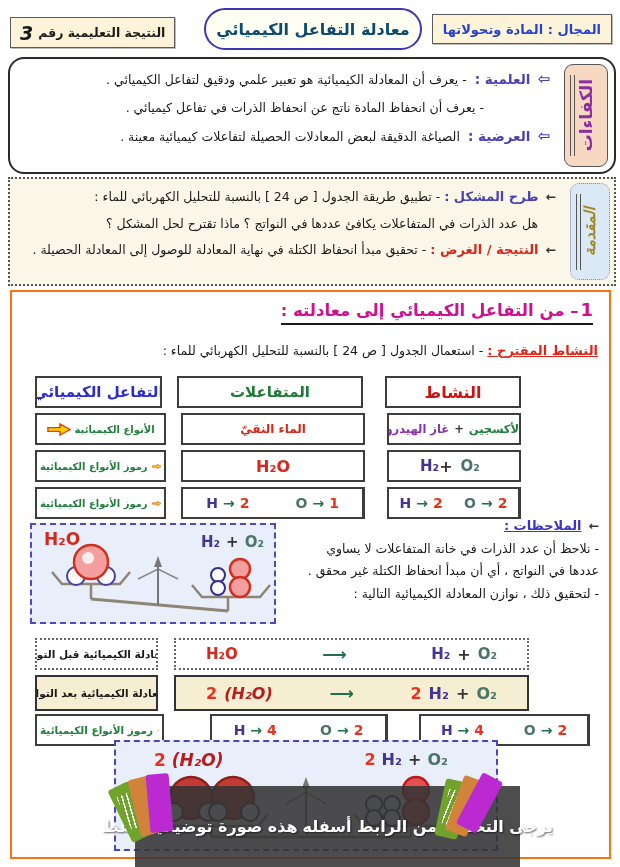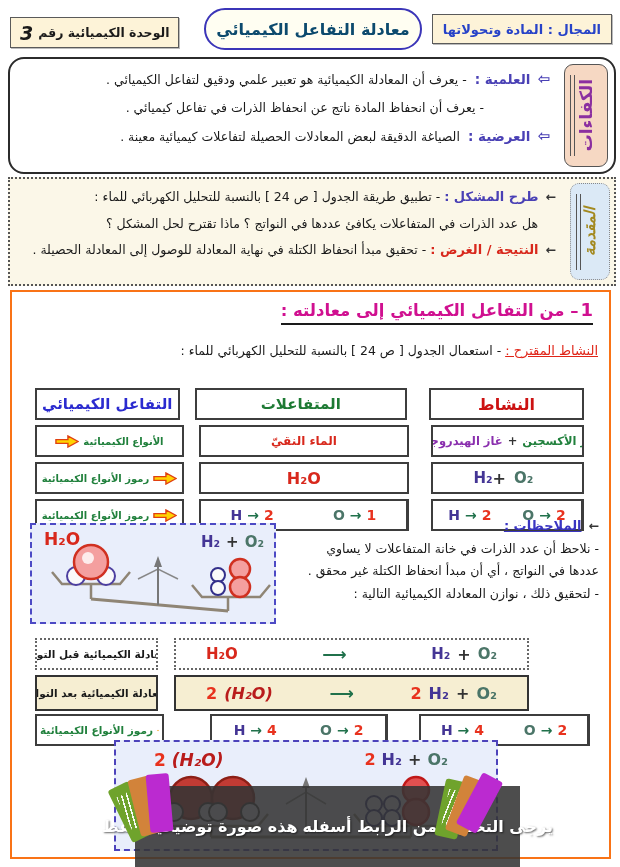--- a/index.html
+++ b/index.html
@@ -51,24 +51,24 @@
   .lbl-blue{color:#4a41b5;font-weight:bold;font-size:13px;}
   .lbl-red{color:#d8281c;font-weight:bold;font-size:13px;}
 
   
   .main-box{position:absolute;top:290px;left:10px;width:597px;height:565px;background:#fff;
       border:2px solid #f97316;}
   .sec-title{position:absolute;top:7px;right:16px;direction:rtl;color:#d01090;font-weight:bold;
       font-size:16.5px;border-bottom:2px solid #1a1a1a;padding-bottom:3px;white-space:nowrap;}
   .sec-title .sec-num{font-size:18px;margin-left:2px;}
   .activity{position:absolute;top:51px;right:11px;direction:rtl;font-size:12.5px;white-space:nowrap;}
-  .activity-label{color:#e02417;font-weight:normal;text-decoration:underline;font-size:13px;}
-
-  
-  .rtable{position:absolute;top:96px;left:23px;width:549px;}
+  .activity-label{color:#e02417;font-weight:bold;text-decoration:underline;font-size:13px;}
+
+  
+  .rtable{position:absolute;top:84px;left:23px;width:486px;}
   .trow{display:flex;margin-bottom:5px;}
   .tcell{border:2px solid #3d3d3d;background:#fff;height:28px;display:flex;align-items:center;
       justify-content:center;box-sizing:content-box;overflow:hidden;white-space:nowrap;}
   .col-reaction{width:149px;margin-right:15px;}
   .col-react{width:221px;margin-right:22px;}
   .col-prod{width:160px;}
   .hdr{font-weight:bold;font-size:15px;}
   .hdr-reaction{color:#2b2bcf;}
   .hdr-react{color:#1e7a34;}
   .hdr-prod{color:#cc1212;font-size:16px;}
@@ -157,21 +157,21 @@
 
 <div id="page">
 
   <div class="domain-box">
     <span>المجال : المادة وتحولاتها</span>
   </div>
   <div class="title-oval">
     <span>معادلة التفاعل الكيميائي</span>
   </div>
   <div class="unit-box">
-    <span class="u-label">الوحدة الكيميائية رقم</span>
+    <span class="u-label">النتيجة التعليمية رقم</span>
     <span class="unit-num">3</span>
   </div>
 
   <div class="comp-box">
     <div class="side-strip comp-strip">
       <div class="vrule"></div>
       <div class="vtext comp-vtext">الكفاءات</div>
     </div>
     <div class="comp-content" dir="rtl">
       <div class="comp-line">

